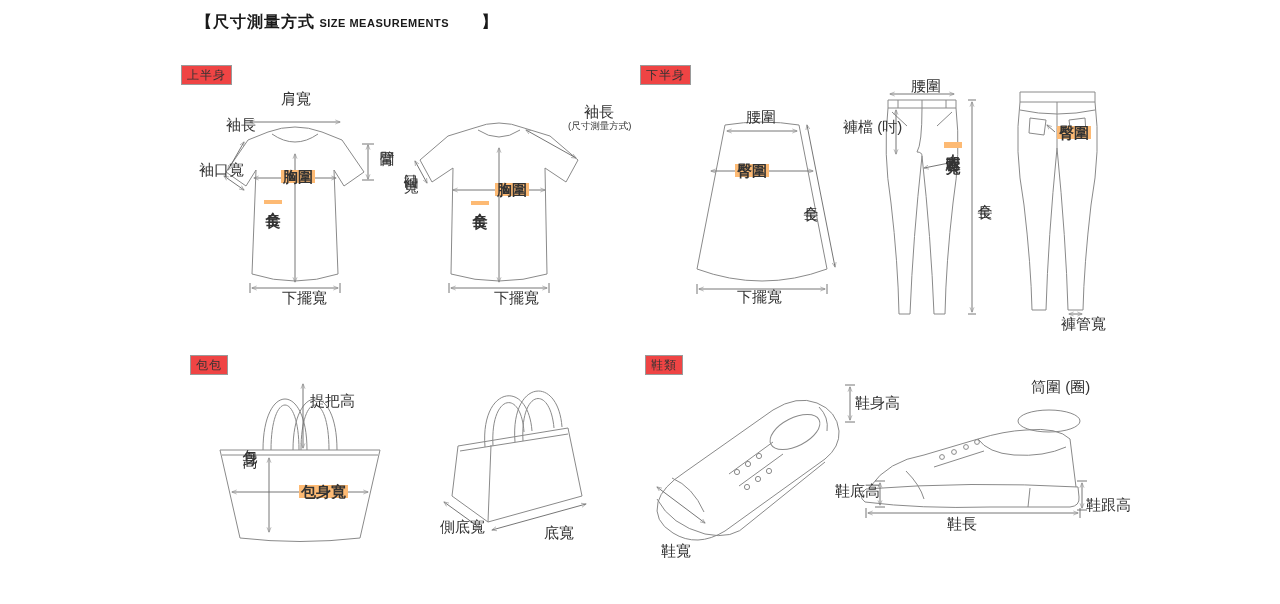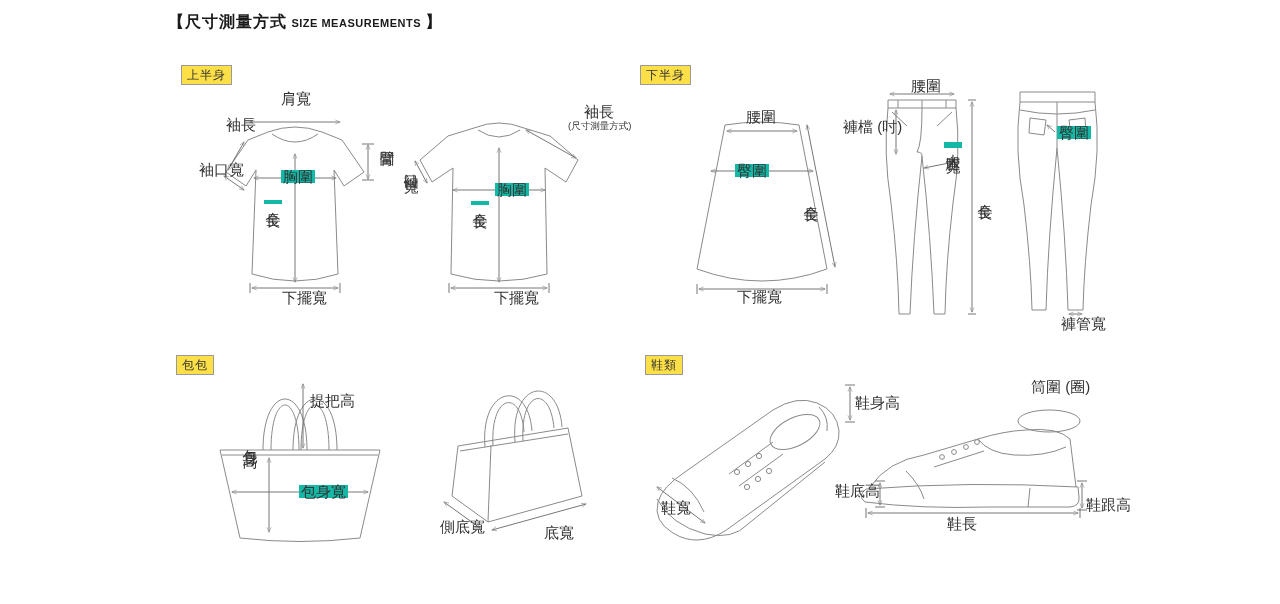--- a/index.html
+++ b/index.html
@@ -1,45 +1,45 @@
 <!DOCTYPE html>
 <html><head>
 <meta charset="utf-8">
 <style>
   html,body{margin:0;padding:0;background:#fff;}
   .canvas{position:relative;width:1280px;height:604px;background:#fff;overflow:hidden;
           font-family:"Liberation Sans","DejaVu Sans",sans-serif;color:#333;}
   .title{position:absolute;left:168px;top:12px;white-space:nowrap;color:#1a1a1a;}
-  .t-zh{font-size:16px;font-weight:bold;letter-spacing:1px;}
+  .t-zh{font-size:16px;font-weight:bold;letter-spacing:1px;margin-left:28px;}
   .t-en{font-size:11px;font-weight:bold;letter-spacing:.5px;margin-top:16px;}
-  .sec{position:absolute;border:1px solid #9a9a9a;background:#fde047;color:#333;
+  .sec{position:absolute;border:1px solid #9a9a9a;background:#ef4444;color:#333;
        font-size:12px;line-height:16px;padding:1px 5px;letter-spacing:1px;z-index:3;}
   .lb{position:absolute;font-size:15px;line-height:13px;color:#333;white-space:nowrap;z-index:2;}
   .lb.small{font-size:9.5px;}
   .lb.vert{writing-mode:vertical-rl;text-orientation:upright;letter-spacing:2px;line-height:14px;}
-  .lb.onln{background:#14b8a6;padding:0 2px;}
+  .lb.onln{background:#fdba74;padding:0 2px;font-weight:bold;}
   svg.diagram{position:absolute;z-index:1;overflow:visible;}
   .diagram path,.diagram ellipse,.diagram circle,.diagram line{fill:none;stroke:#8a8a8a;stroke-width:1;}
   .diagram .arr,.diagram .arr1{stroke:#666;stroke-width:.9;}
   .diagram .tick{stroke:#666;stroke-width:.9;}
 </style>
 </head>
 <body>
 
 <div class="canvas">
 
   <div class="title">
     <span class="t-zh">【尺寸測量方式</span>
     <span class="t-en">SIZE MEASUREMENTS</span>
     <span class="t-zh">】</span>
   </div>
 
   <div class="sec" style="left:181px;top:65px">上半身</div>
   <div class="sec" style="left:640px;top:65px">下半身</div>
-  <div class="sec" style="left:176px;top:355px">包包</div>
+  <div class="sec" style="left:190px;top:355px">包包</div>
   <div class="sec" style="left:645px;top:355px">鞋類</div>
 
   <svg class="diagram" style="left:190px;top:98px" width="210" height="215" viewBox="0 0 210 215">
       <defs>
         <marker id="ah0" viewBox="0 0 10 10" refX="8" refY="5" markerWidth="6.5" markerHeight="6.5" orient="auto-start-reverse">
           <path d="M 0 1.5 L 8.5 5 L 0 8.5" fill="none" stroke="#666" stroke-width="1.3"></path>
         </marker>
       </defs>
     <g>
       <path d="M 78 34 Q 105 24 132 34"></path>
@@ -294,20 +294,20 @@
   <span class="lb" style="left:1061px;top:317px">褲管寬</span>
 
   <span class="lb" style="left:310px;top:394px">提把高</span>
   <span class="lb vert" style="left:243px;top:437px">包身高</span>
   <span class="lb onln" style="left:299px;top:485px">包身寬</span>
 
   <span class="lb" style="left:440px;top:520px">側底寬</span>
   <span class="lb" style="left:544px;top:526px">底寬</span>
 
   <span class="lb" style="left:855px;top:396px">鞋身高</span>
-  <span class="lb" style="left:661px;top:501px">鞋寬</span>
+  <span class="lb" style="left:661px;top:544px">鞋寬</span>
 
   <span class="lb" style="left:1031px;top:380px">筒圍 (圈)</span>
   <span class="lb" style="left:835px;top:484px">鞋底高</span>
   <span class="lb" style="left:1086px;top:498px">鞋跟高</span>
   <span class="lb" style="left:947px;top:517px">鞋長</span>
 
 </div>
 
 </body></html>

